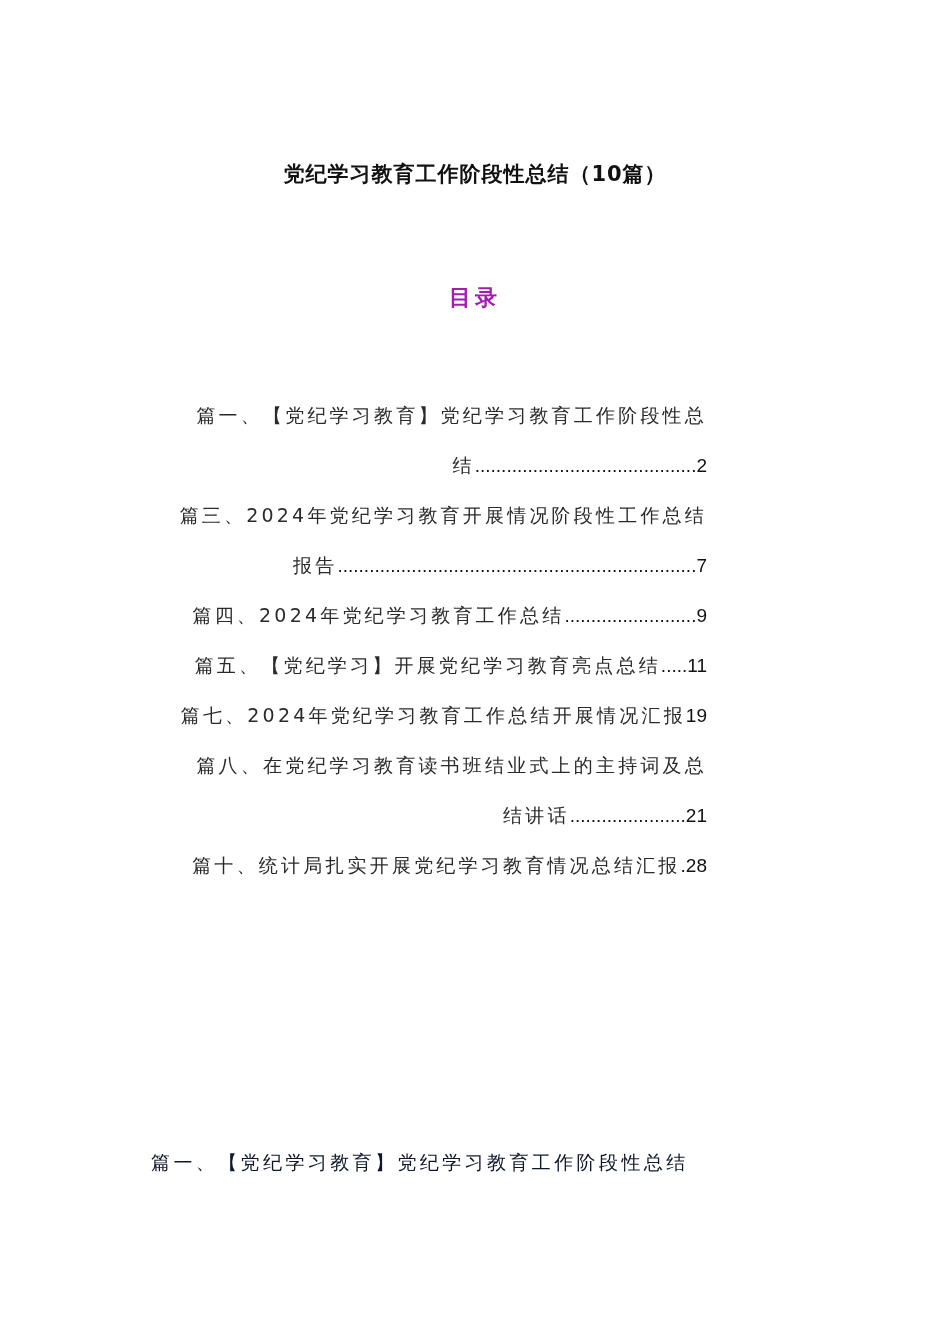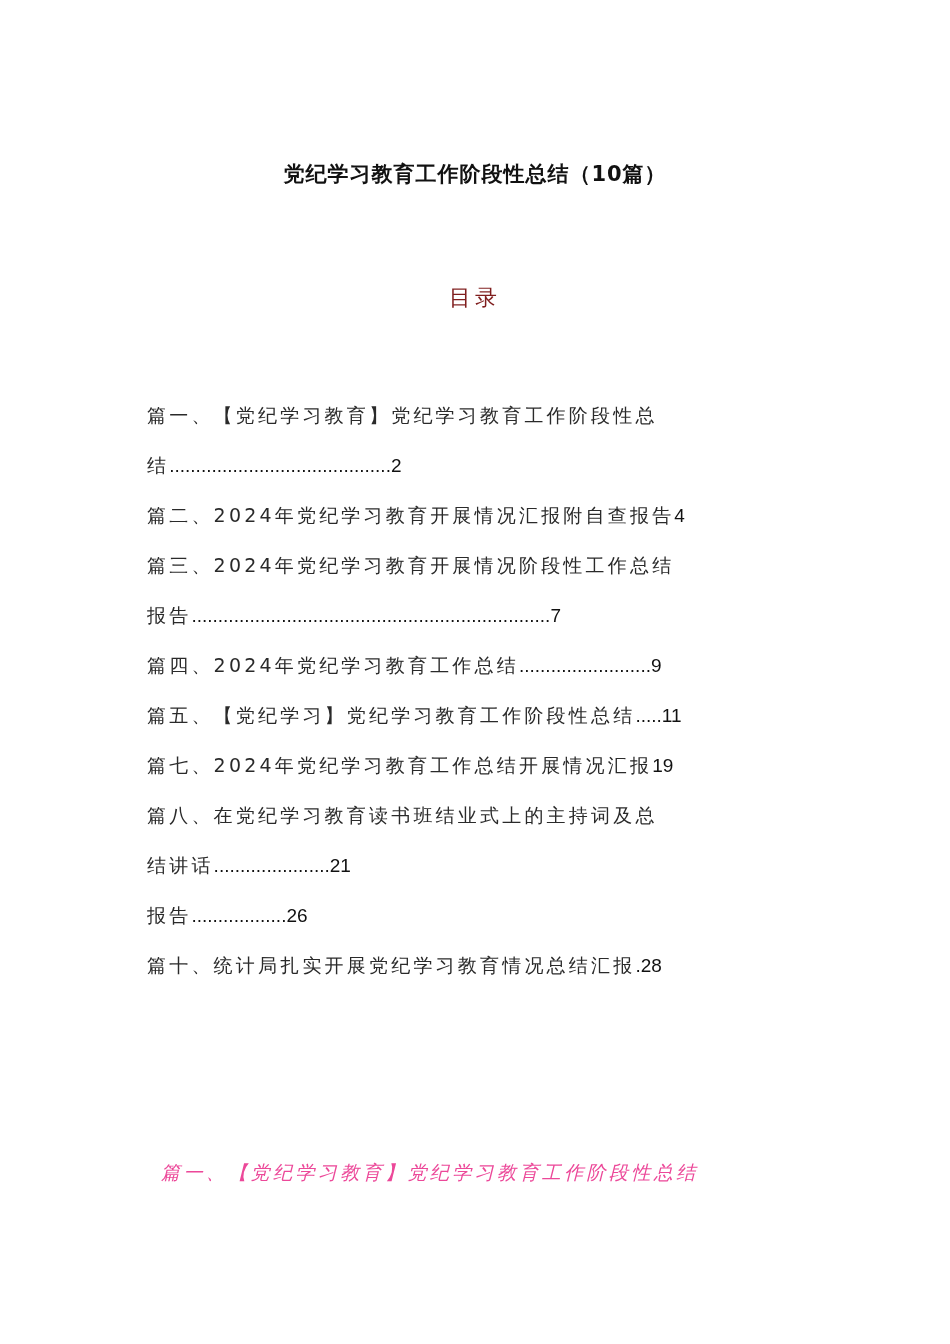--- a/index.html
+++ b/index.html
@@ -34,91 +34,89 @@
       color: #111111;
       margin: 0;
     }
     .toc-heading {
       position: absolute;
       top: 283px;
       left: 0;
       width: 950px;
       text-align: center;
       font-size: 22px;
-      font-weight: normal;
+      font-weight: bold;
       letter-spacing: 4px;
-      color: #7f1d1d;
+      color: #a21caf;
       margin: 0;
     }
     .toc {
       position: absolute;
       top: 398px;
       left: 147px;
       width: 560px;
       margin: 0;
       padding: 0;
       list-style: none;
     }
     .toc-line {
       height: 50px;
       line-height: 34px;
       font-size: 19px;
       letter-spacing: 3.2px;
       color: #2a2a2a;
       white-space: nowrap;
+      text-align: right;
     }
     .toc-line .num {
       font-family: "Liberation Sans", sans-serif;
       letter-spacing: 0;
       color: #111111;
     }
     .toc-line .dots {
       font-family: "Liberation Sans", sans-serif;
       letter-spacing: 0;
       color: #111111;
     }
     .section-heading {
       position: absolute;
       top: 1146px;
       left: 147px;
       font-size: 19px;
       letter-spacing: 3.4px;
-      color: #ec4899;
-      margin: 14px;
+      color: #0f172a;
+      margin: 4px;
       white-space: nowrap;
       font-weight: normal;
-      font-style: italic;
     }
   </style>
 </head>
 <body>
 
 <div class="page">
   <h1 class="doc-title">党纪学习教育工作阶段性总结（10篇）</h1>
   <h2 class="toc-heading">目录</h2>
 
   <ul class="toc">
 
     <li class="toc-line"><span>篇一、【党纪学习教育】党纪学习教育工作阶段性总</span></li>
     <li class="toc-line"><span>结</span><span class="dots">..........................................</span><span class="num">2</span></li>
 
-    <li class="toc-line"><span>篇二、2024年党纪学习教育开展情况汇报附自查报告</span><span class="num">4</span></li>
 
     <li class="toc-line"><span>篇三、2024年党纪学习教育开展情况阶段性工作总结</span></li>
     <li class="toc-line"><span>报告</span><span class="dots">....................................................................</span><span class="num">7</span></li>
 
     <li class="toc-line"><span>篇四、2024年党纪学习教育工作总结</span><span class="dots">.........................</span><span class="num">9</span></li>
 
-    <li class="toc-line"><span>篇五、【党纪学习】党纪学习教育工作阶段性总结</span><span class="dots">.....</span><span class="num">11</span></li>
+    <li class="toc-line"><span>篇五、【党纪学习】开展党纪学习教育亮点总结</span><span class="dots">.....</span><span class="num">11</span></li>
 
 
     <li class="toc-line"><span>篇七、2024年党纪学习教育工作总结开展情况汇报</span><span class="num">19</span></li>
 
     <li class="toc-line"><span>篇八、在党纪学习教育读书班结业式上的主持词及总</span></li>
     <li class="toc-line"><span>结讲话</span><span class="dots">......................</span><span class="num">21</span></li>
 
-    <li class="toc-line"><span>报告</span><span class="dots">..................</span><span class="num">26</span></li>
 
     <li class="toc-line"><span>篇十、统计局扎实开展党纪学习教育情况总结汇报</span><span class="dots">.</span><span class="num">28</span></li>
   </ul>
 
   <h3 class="section-heading">篇一、【党纪学习教育】党纪学习教育工作阶段性总结</h3>
 </div>
 
 </body></html>

